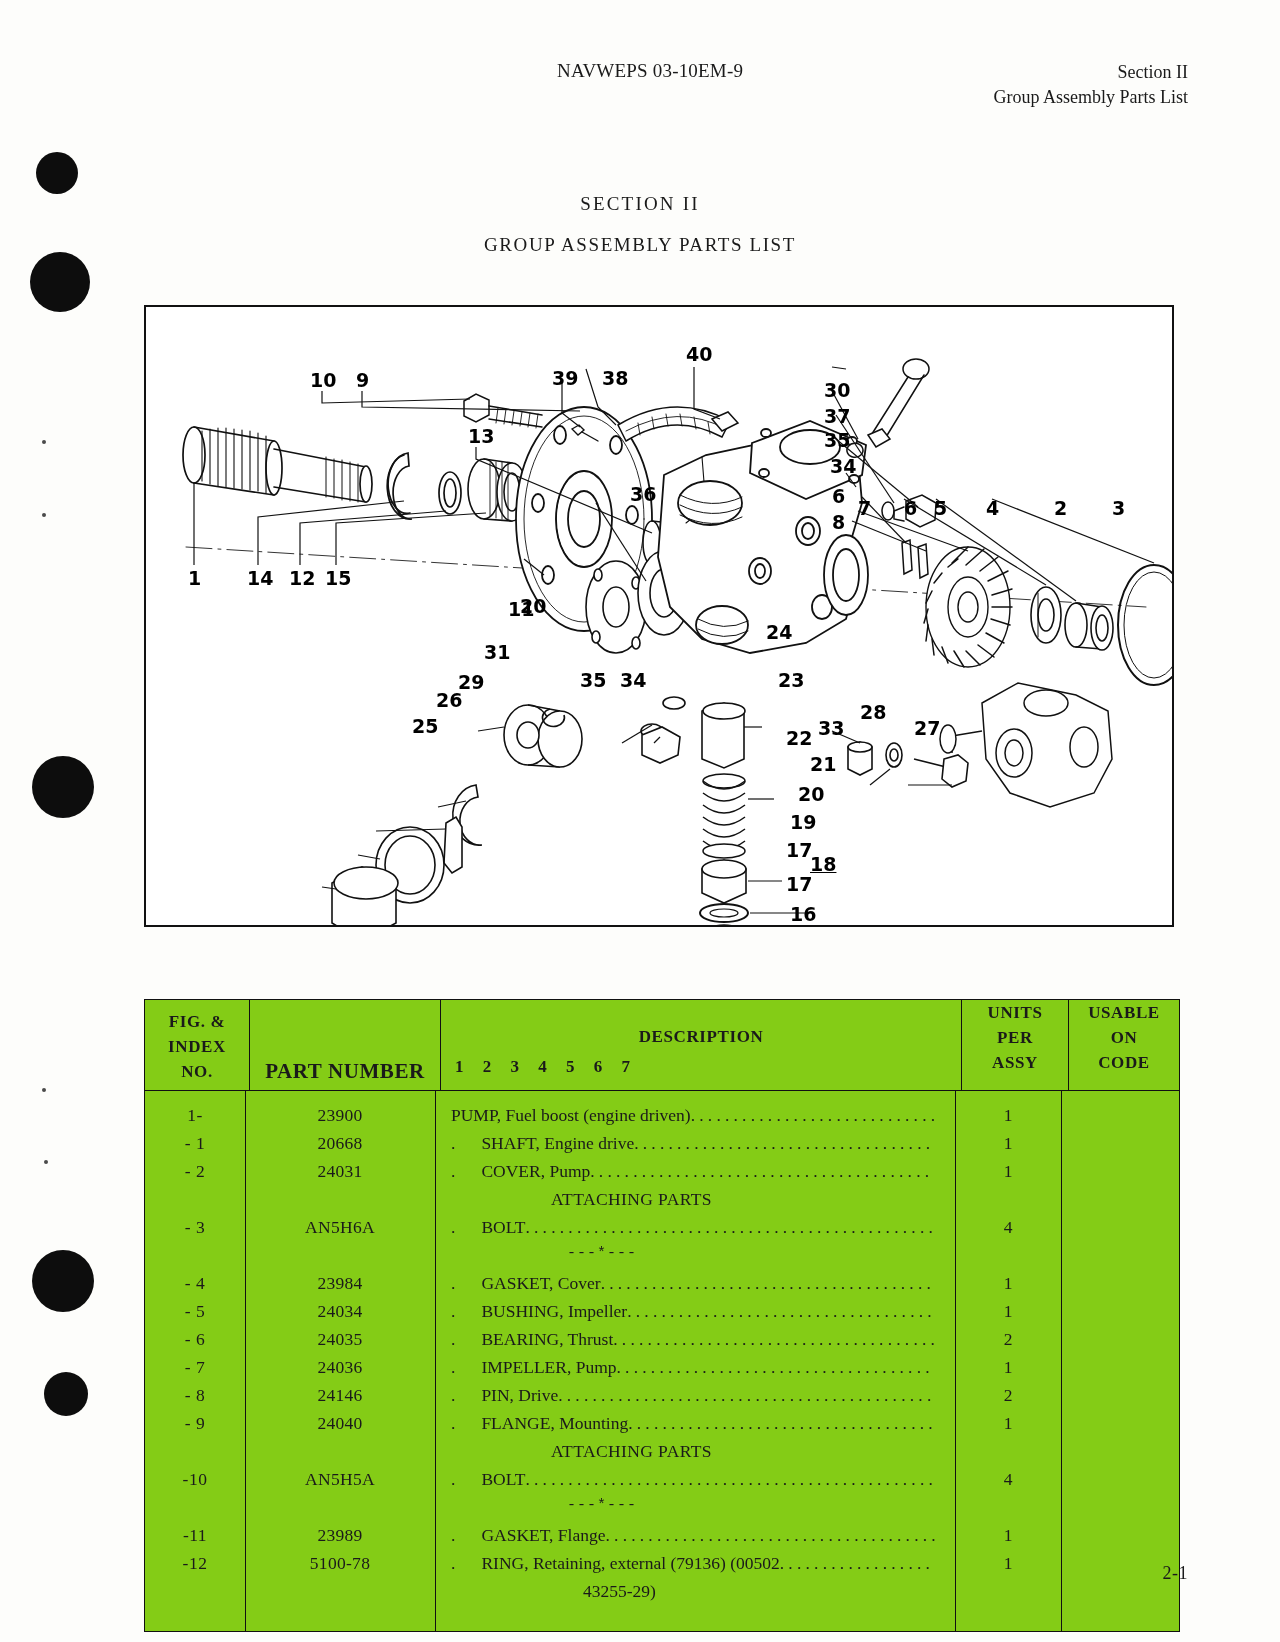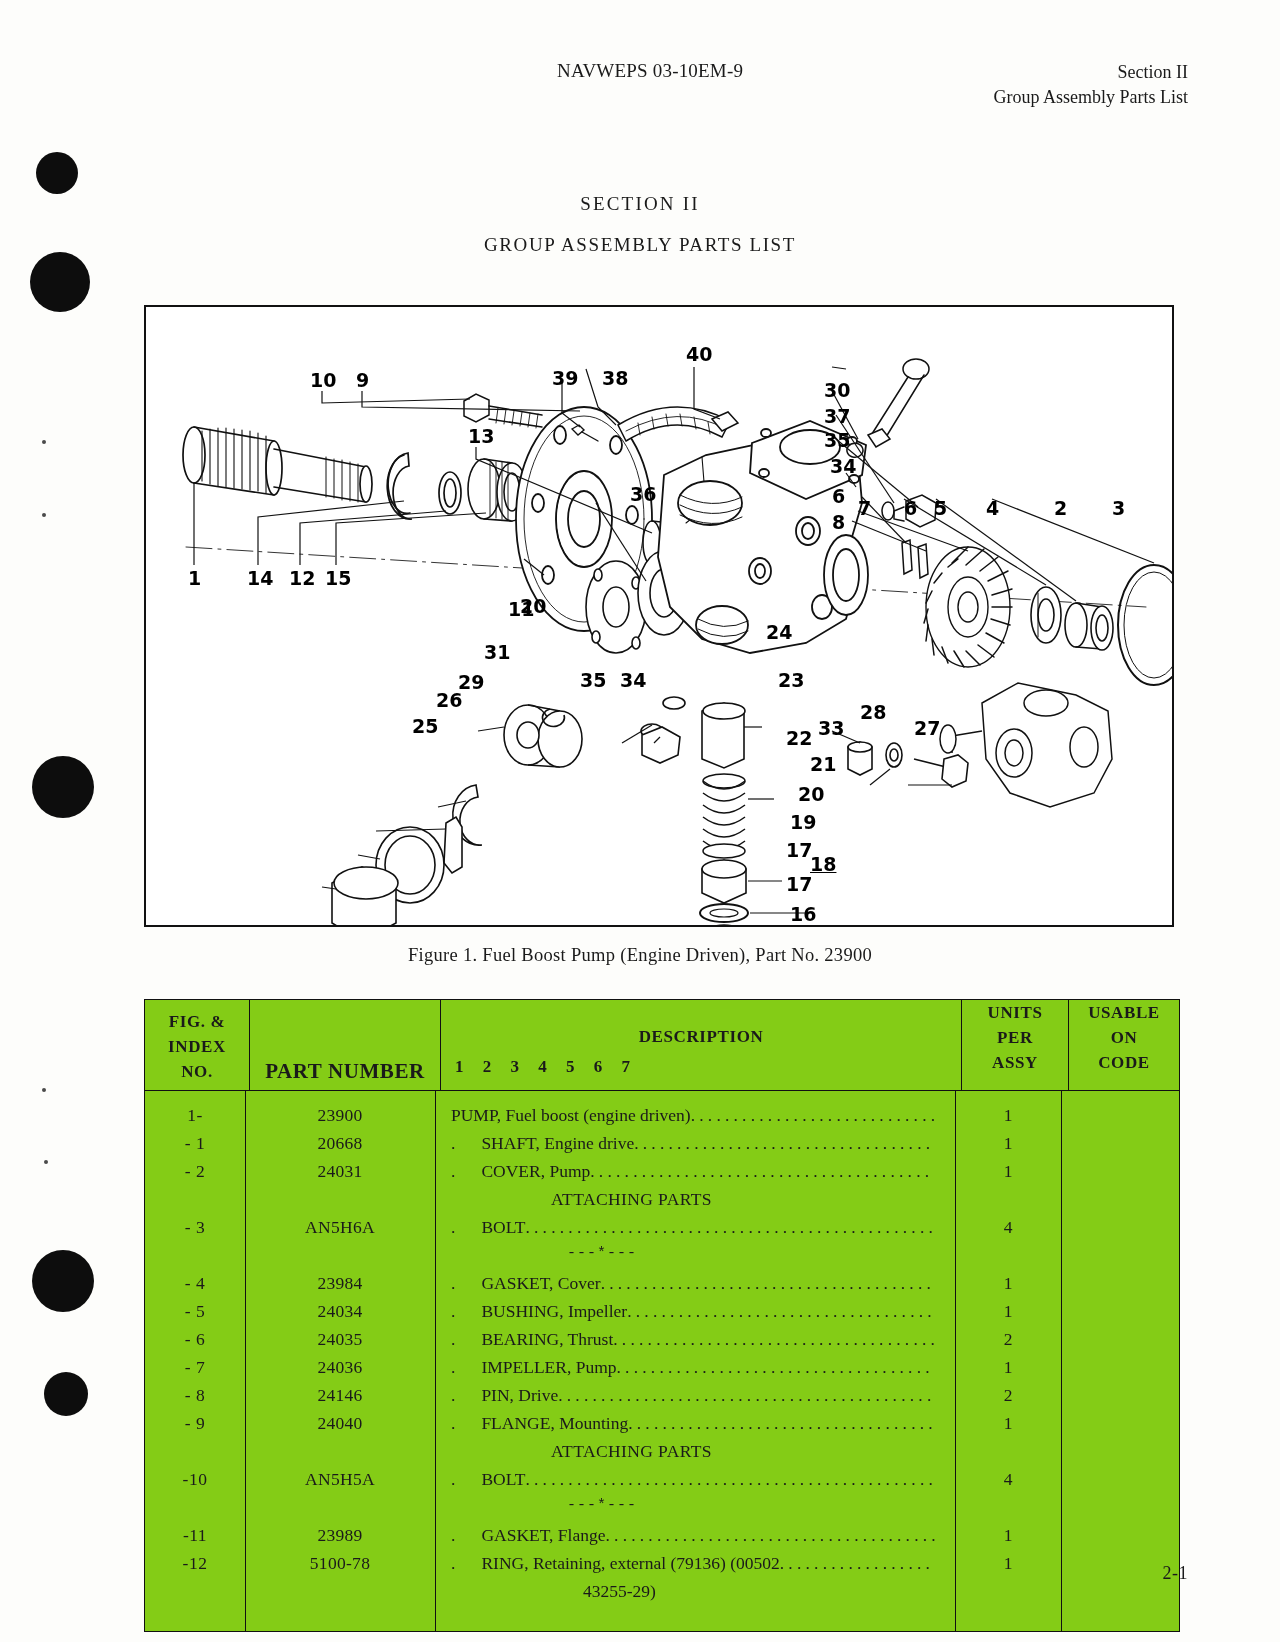--- a/index.html
+++ b/index.html
@@ -609,21 +609,20 @@
     <div class="callout" style="left:640px; top:422px;">22</div>
     <div class="callout" style="left:664px; top:448px;">21</div>
     <div class="callout" style="left:652px; top:478px;">20</div>
     <div class="callout" style="left:644px; top:506px;">19</div>
     <div class="callout" style="left:640px; top:534px;">17</div>
     <div class="callout" style="left:664px; top:548px;text-decoration:underline;">18</div>
     <div class="callout" style="left:640px; top:568px;">17</div>
     <div class="callout" style="left:644px; top:598px;">16</div>
   </div>
 
-  <div class="fig-caption">Figure 1.   Fuel Boost Pump (Engine Driven),  Part No. 23900</div>
 
   <table class="table">
     <thead>
       <tr>
         <th class="hcell fig-head col-fig">
           <div>FIG. &amp;</div>
           <div>INDEX</div>
           <div>NO.</div>
         </th>
         <th class="hcell part-head col-part">

